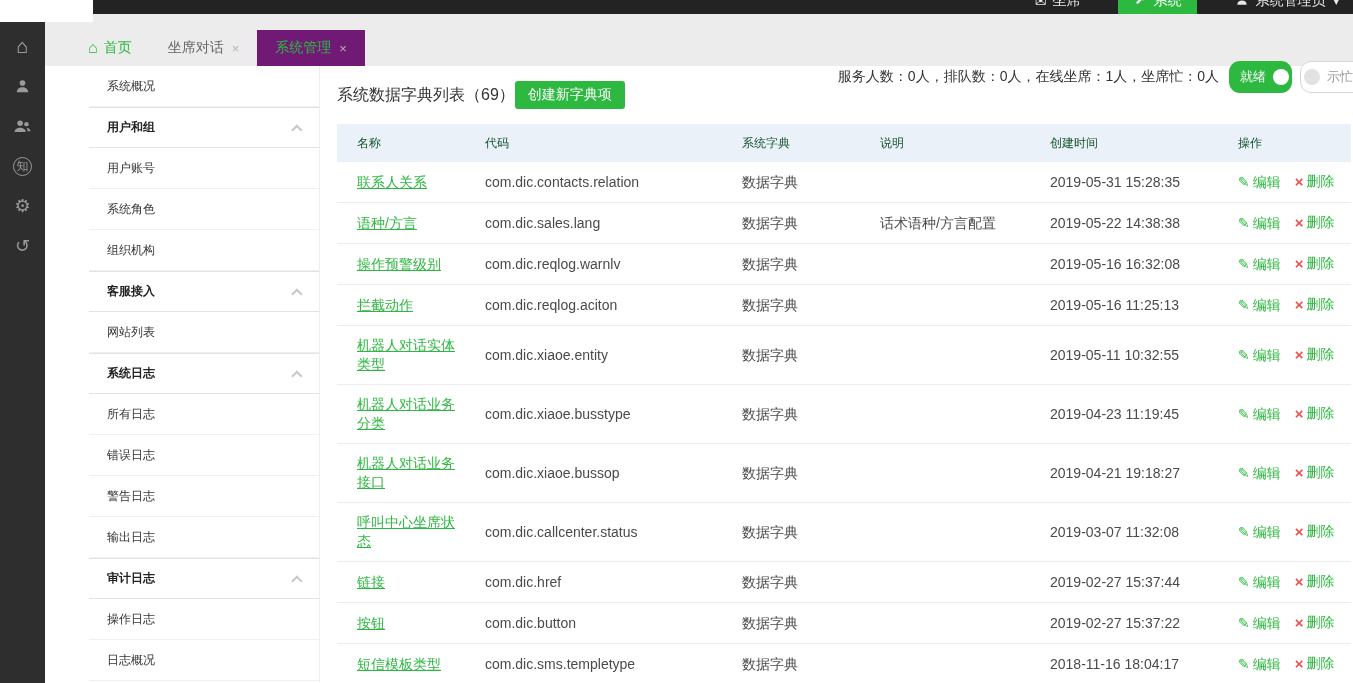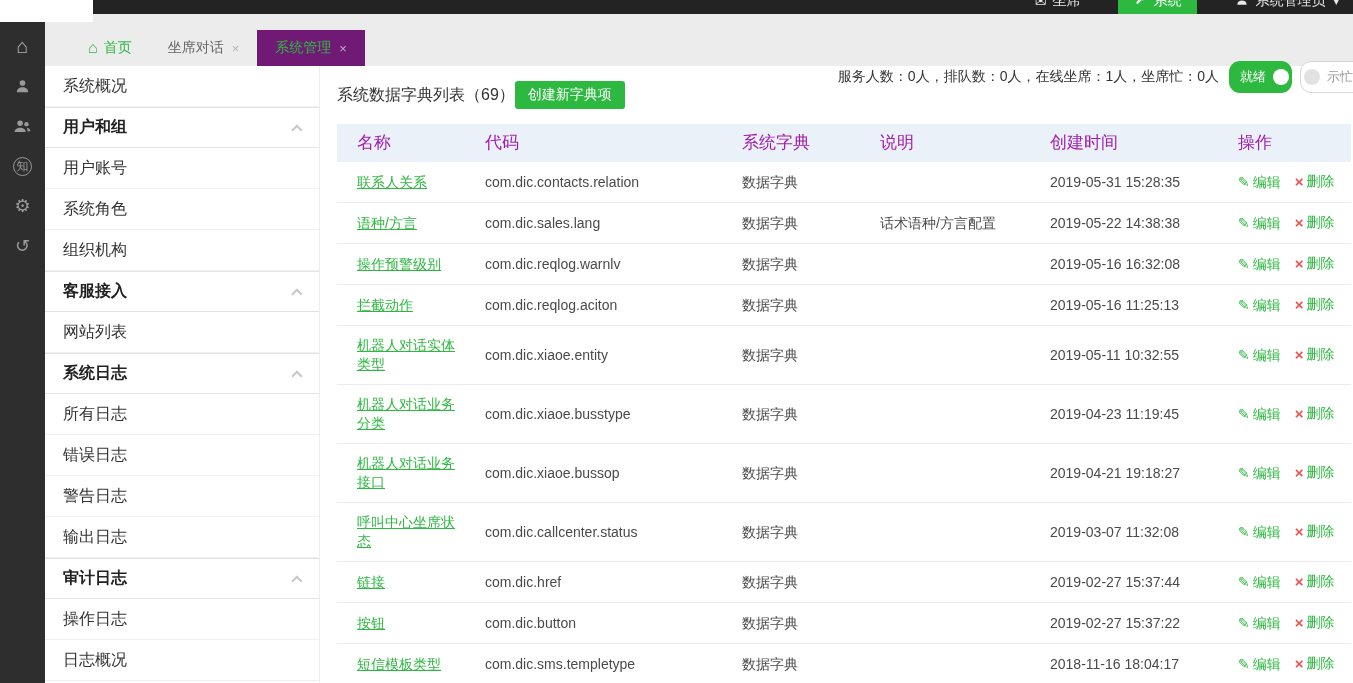--- a/index.html
+++ b/index.html
@@ -44,36 +44,36 @@
       font-size:18px;cursor:pointer;}
   .ic.home-g{font-size:20px;color:#b5b5b5;}
   .ic .circle-char{width:19px;height:19px;border:1px solid #9a9a9a;border-radius:50%;font-size:12px;
       display:flex;align-items:center;justify-content:center;line-height:1;}
   .ic svg{fill:#9a9a9a;}
 
   
   .sidemenu{position:absolute;left:45px;top:66px;width:275px;height:617px;background:#fff;
             border-right:1px solid #eee;overflow:hidden;z-index:2;}
   .side-item{height:41px;display:flex;align-items:center;padding:0 16px 0 18px;
-             border-bottom:1px solid #f0f0f0;font-size:16px;color:#333;cursor:pointer;}
+             border-bottom:1px solid #f0f0f0;font-size:12px;color:#333;cursor:pointer;margin-left:44px;}
   .side-item.section{font-weight:bold;color:#222;border-top:1px solid #e3e3e3;border-bottom:1px solid #e3e3e3;justify-content:center;}
   .side-item .chevron{display:none;margin-left:auto;width:8px;height:8px;
              border-left:2px solid #c8c8c8;border-top:2px solid #c8c8c8;transform:rotate(45deg) translateY(3px);}
   .side-item.section .chevron{display:block;}
 
   
   .main{position:absolute;left:320px;top:66px;right:0;bottom:0;background:#fff;
         padding:14px 2px 0 17px;overflow:hidden;}
   .title-row{display:flex;align-items:center;justify-content:flex-start;height:30px;margin-bottom:14px;}
   .page-title{font-size:16px;color:#333;}
   .create-btn{background:var(--green);color:#fff;border:none;border-radius:3px;height:28px;
               padding:0 13px;font-size:14px;cursor:pointer;font-family:Liberation Mono, monospace;}
 
   table{width:100%;border-collapse:collapse;table-layout:fixed;}
-  th{background:#eaf1f9;font-weight:normal;text-align:left;padding:9px 0;color:#a21caf;font-size:17px;line-height:20px;}
+  th{background:#eaf1f9;font-weight:normal;text-align:left;padding:9px 0;color:#14532d;font-size:12px;line-height:20px;}
   td{padding:10px 0;border-bottom:1px solid #ececec;color:#4a4a4a;line-height:19px;
      vertical-align:middle;font-size:14px;overflow:hidden;}
   th:first-child,td:first-child{padding-left:20px;padding-right:24px;}
   .name-link{color:var(--green);text-decoration:underline;cursor:pointer;display:inline-block;}
   .op{cursor:pointer;white-space:nowrap;display:inline-flex;align-items:center;gap:3px;}
   .op + .op{margin-left:10px;}
   .op .g-edit{color:var(--green);font-size:14px;}
   .op .g-del{color:var(--red);font-size:15px;font-weight:bold;}
   .op .op-label{color:var(--green);}
 </style>

